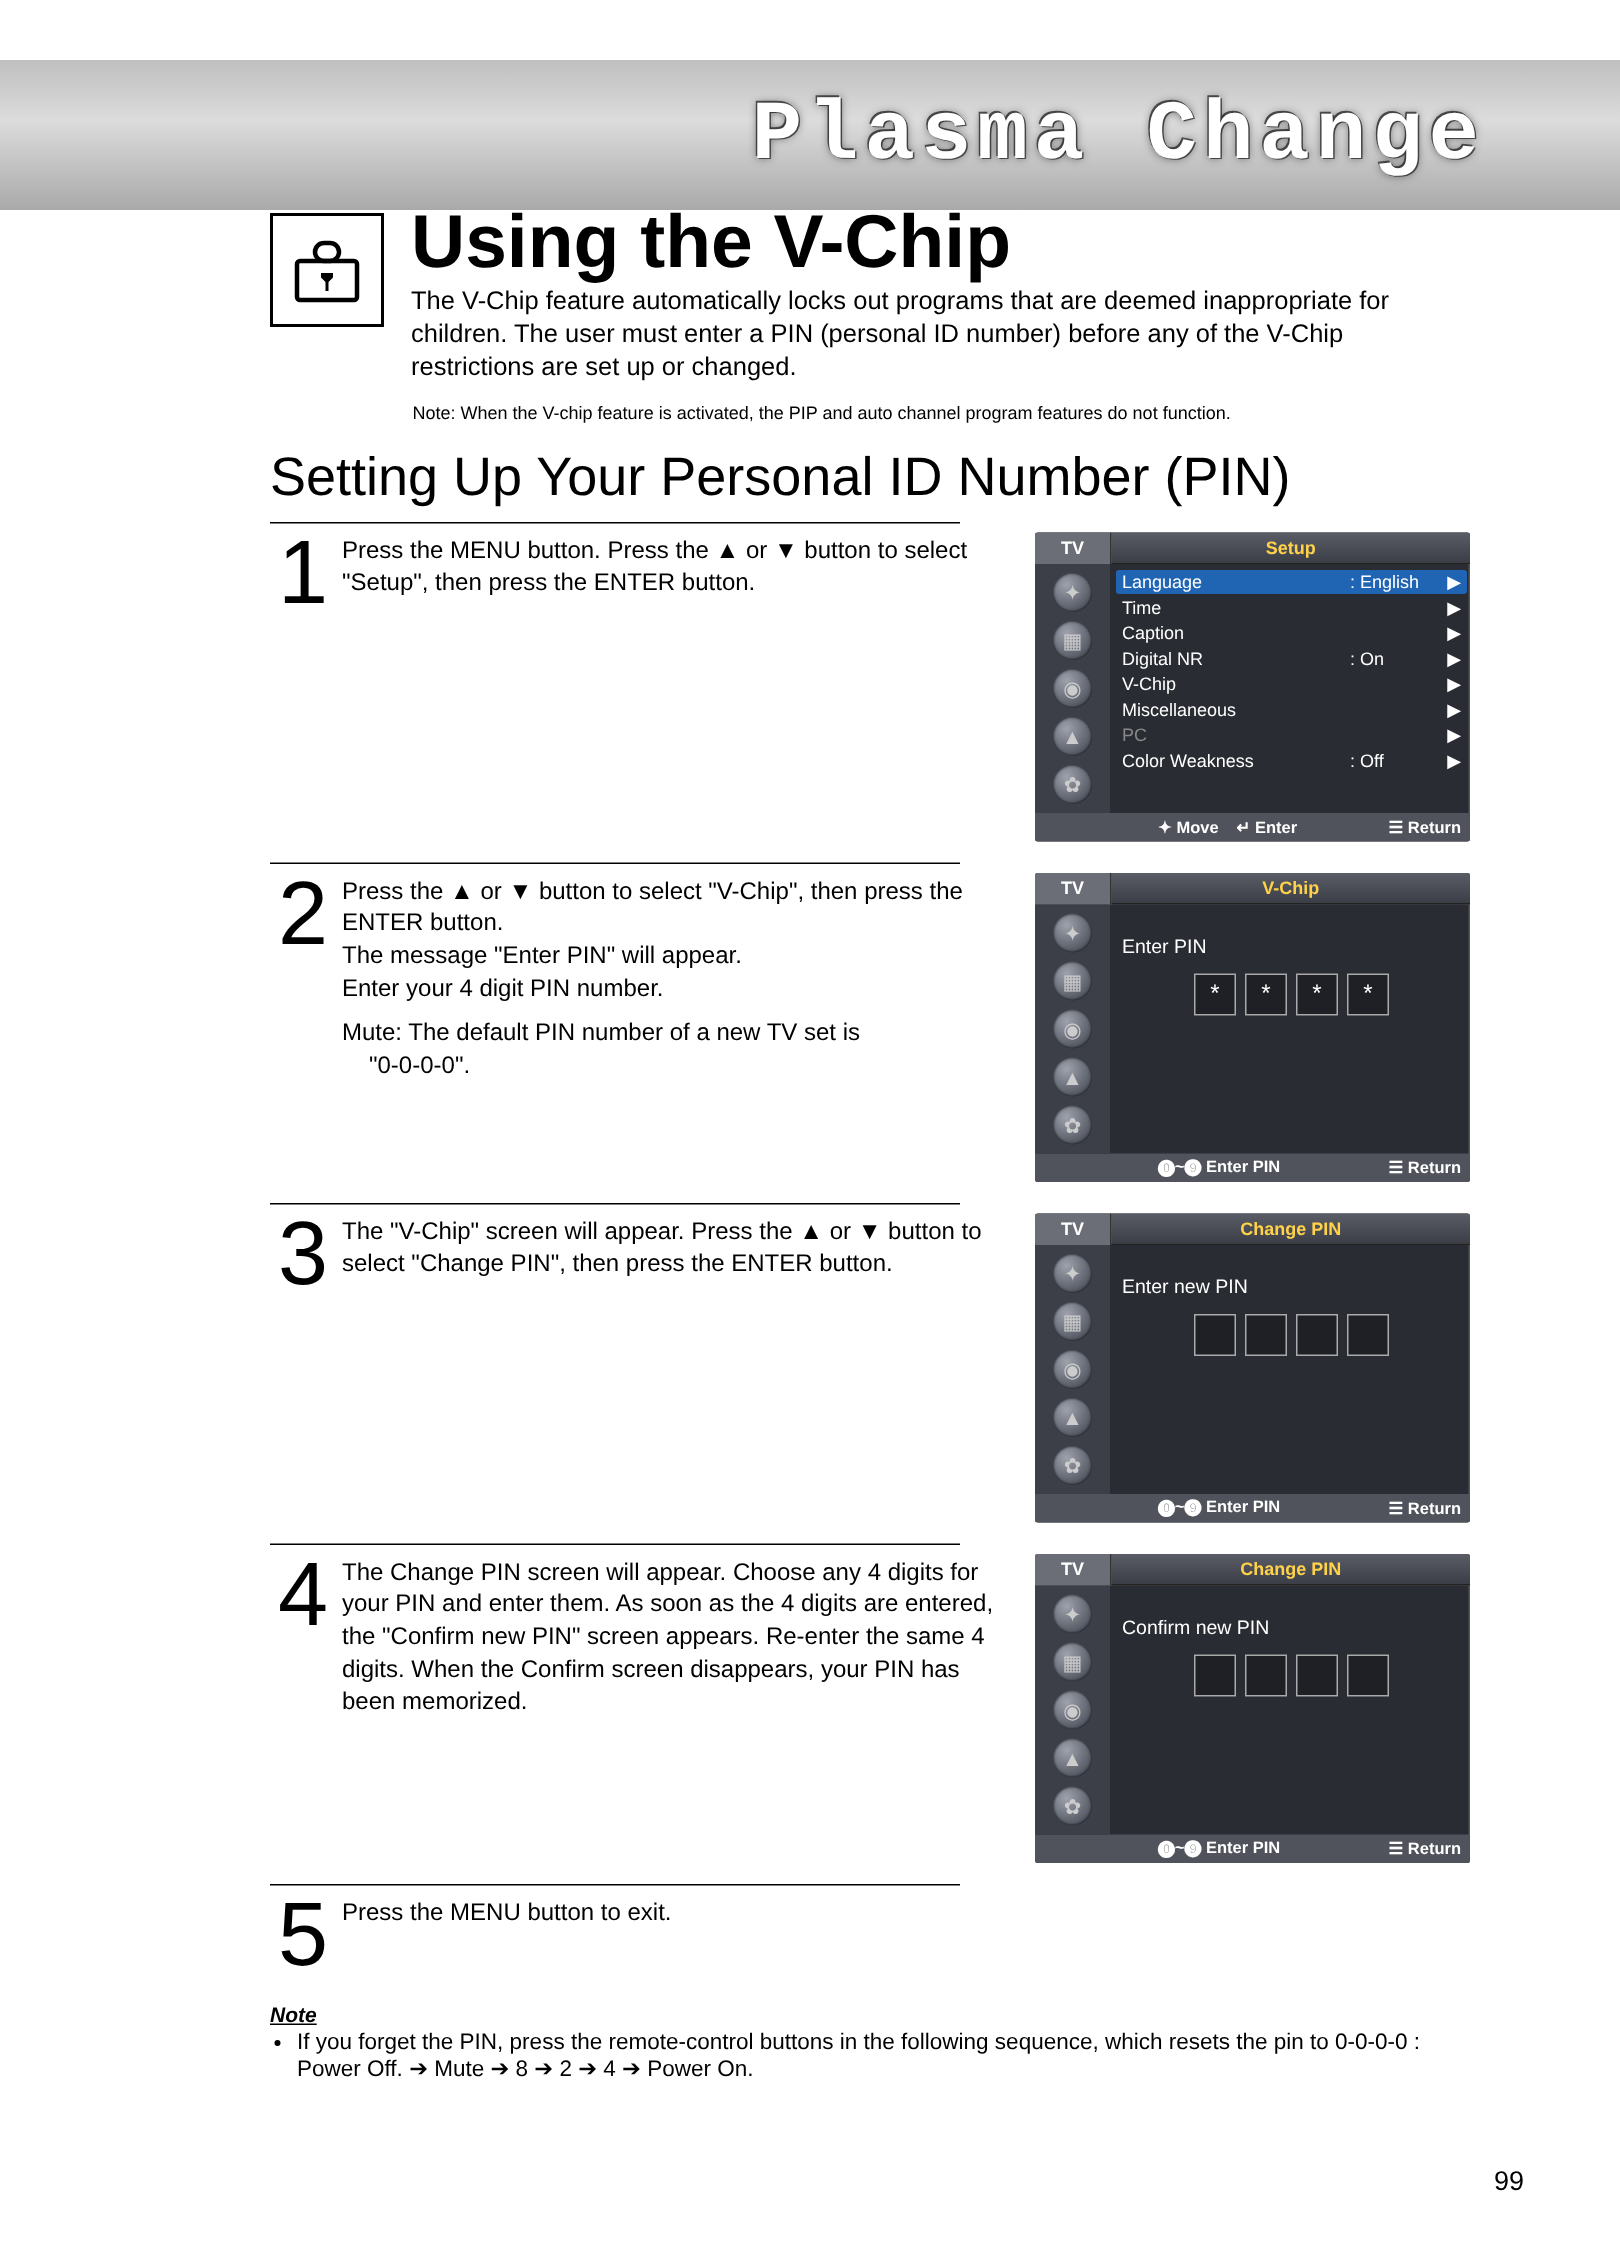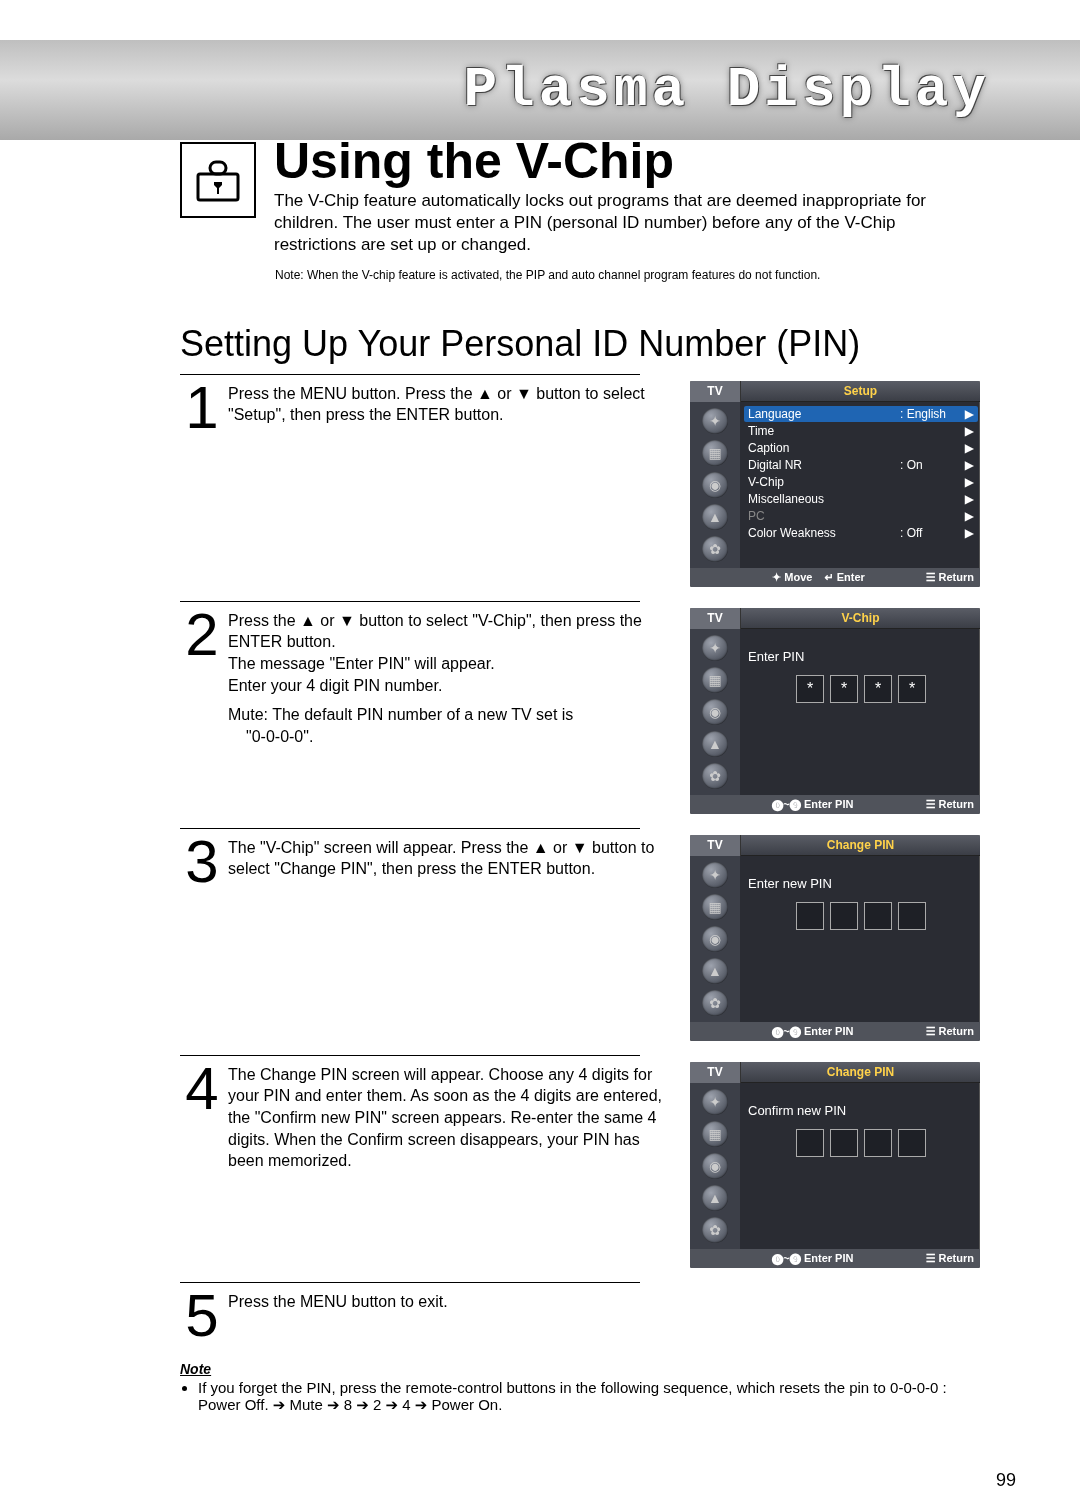--- a/index.html
+++ b/index.html
@@ -68,21 +68,21 @@
   }
   .note-paragraph {
     font-size: 12px;
     line-height: 1.3;
     margin: 12px 40px 0 1px;
   }
   .section-heading {
     font-size: 36px;
     font-weight: normal;
     font-stretch: condensed;
-    margin: 42px 0 12px 120px;
+    margin: 16px 0 12px 120px;
     line-height: 1;
   }
   .steps {
     margin-left: 120px;
     margin-right: 40px;
   }
   .step {
     display: flex;
     border-top: 1px solid #000;
     padding-top: 6px;
@@ -248,21 +248,21 @@
     margin-top: 56px;
     margin-right: 4px;
   }
 </style>
 </head>
 <body>
 
 <div class="page">
 
   <div class="banner">
-    <span class="banner-title">Plasma Display</span>
+    <span class="banner-title">Plasma Change</span>
   </div>
 
   <div class="header-row">
     <div class="icon-box">
       <svg viewBox="0 0 48 48">
         <rect x="4" y="18" width="40" height="26" rx="2" fill="none" stroke="#000" stroke-width="3"></rect>
         <rect x="16" y="6" width="16" height="12" rx="6" fill="none" stroke="#000" stroke-width="3"></rect>
         <path d="M20 26 h8 v3 l-3 3 v6 h-2 v-6 l-3 -3 z" fill="#000"></path>
       </svg>
     </div>

